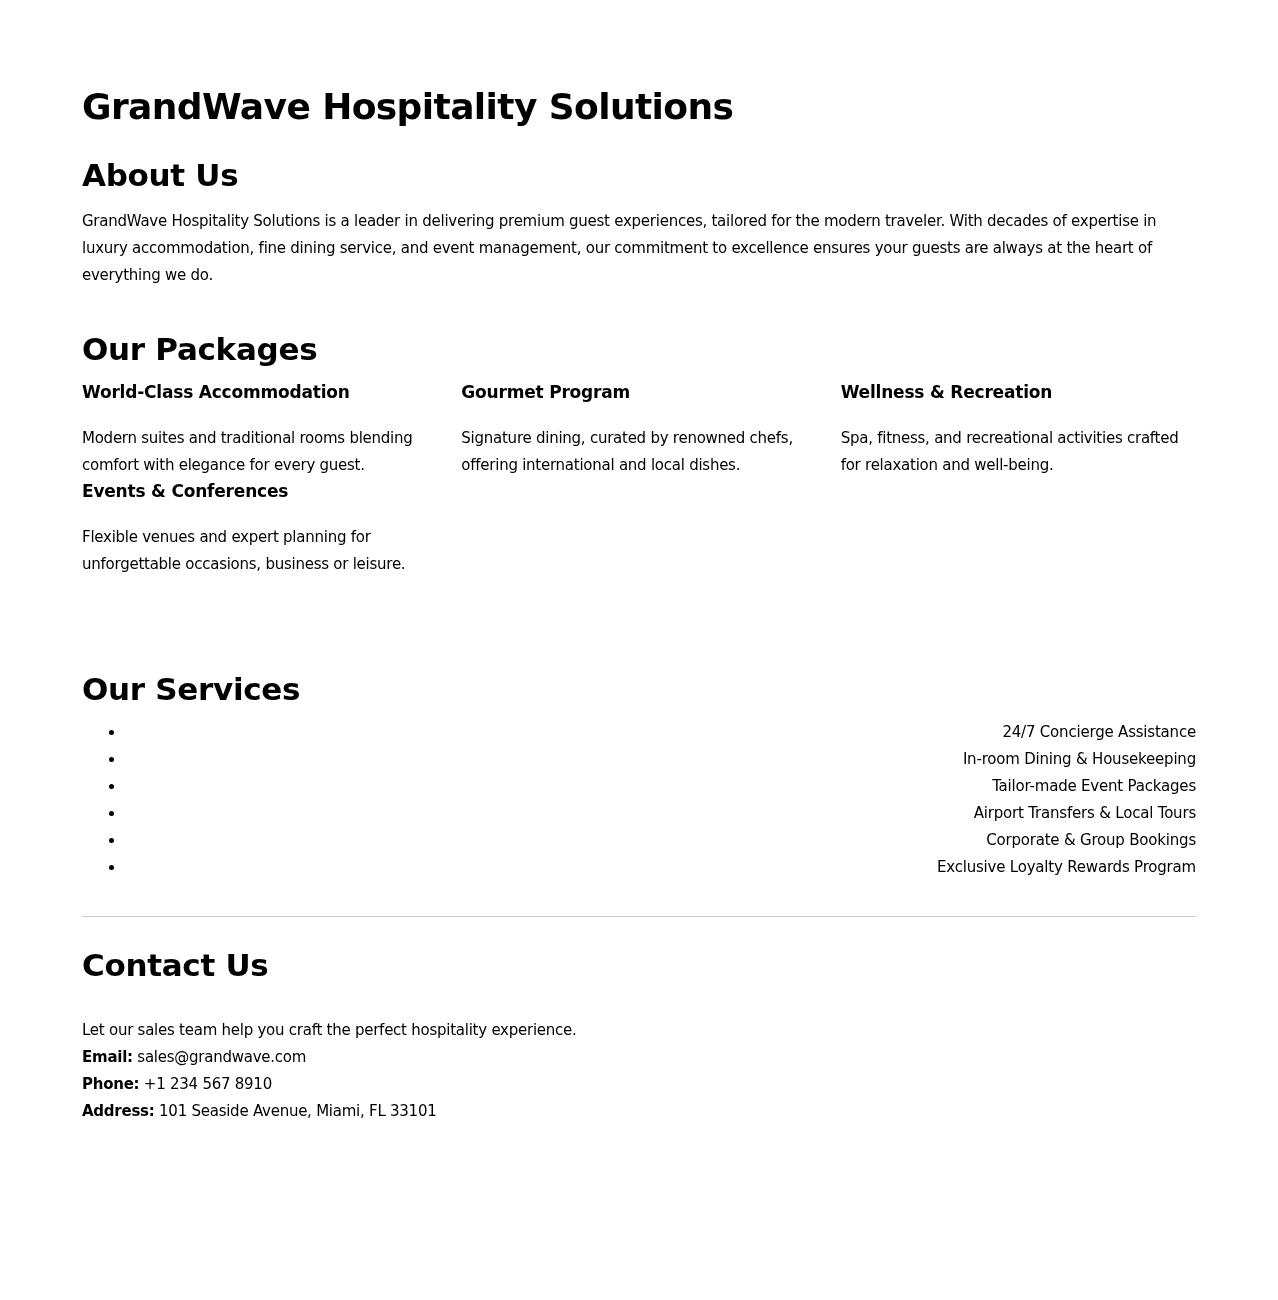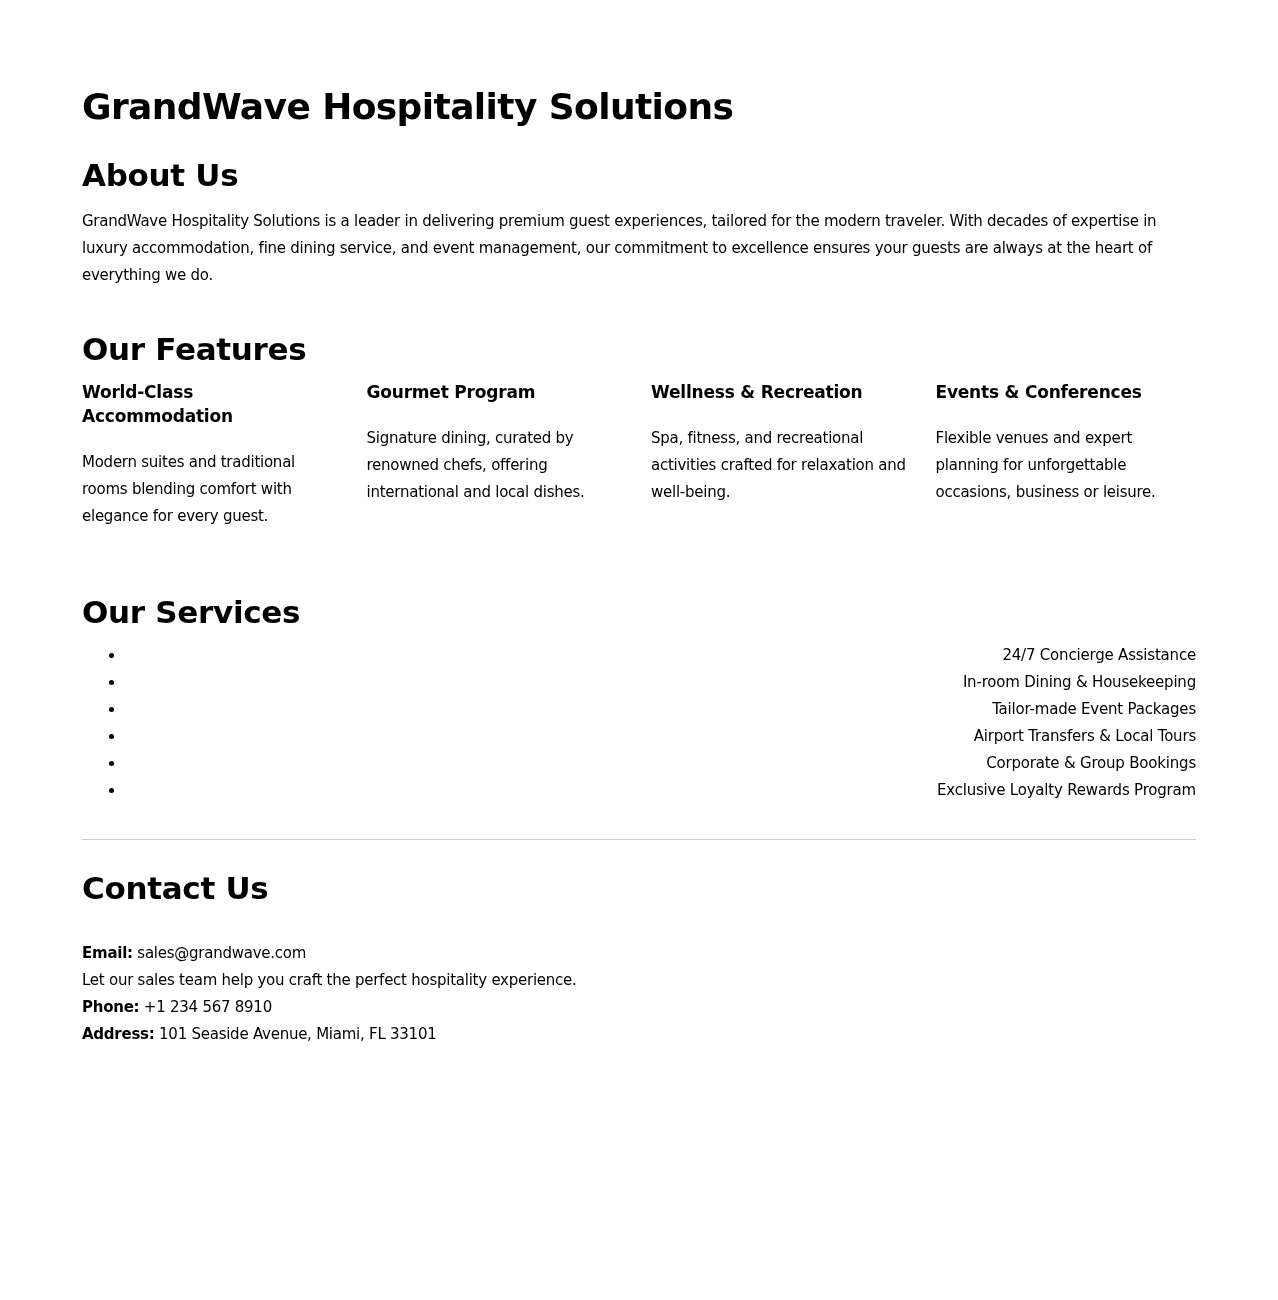--- a/index.html
+++ b/index.html
@@ -43,23 +43,23 @@
       margin: 0;
       font-size: 15px;
       line-height: 27px;
       letter-spacing: -0.25px;
     }
     .about-title { margin-bottom: 17px; }
     .about-text { margin-bottom: 44px; }
     .features-title { margin-bottom: 15px; }
     .features-grid {
       display: grid;
-      grid-template-columns: repeat(4, 1fr);
+      grid-template-columns: repeat(3, 1fr);
       column-gap: 24px;
-      margin-bottom: 66px;
+      margin-bottom: 95px;
     }
     .feature h3 { margin-bottom: 21px; }
     .services-title { margin-bottom: 14px; }
     ul.services {
       margin: 0 0 35px 0;
       padding-left: 43px;
       list-style: disc;
       text-align: right;
     }
     ul.services li {
@@ -85,21 +85,21 @@
 <div class="container">
 
   <h1>GrandWave Hospitality Solutions</h1>
 
   <section>
     <h2 class="about-title">About Us</h2>
     <p class="about-text">GrandWave Hospitality Solutions is a leader in delivering premium guest experiences, tailored for the modern traveler. With decades of expertise in luxury accommodation, fine dining service, and event management, our commitment to excellence ensures your guests are always at the heart of everything we do.</p>
   </section>
 
   <section>
-    <h2 class="features-title">Our Features</h2>
+    <h2 class="features-title">Our Packages</h2>
     <div class="features-grid">
       <div class="feature">
         <h3>World-Class Accommodation</h3>
         <p>Modern suites and traditional rooms blending comfort with elegance for every guest.</p>
       </div>
       <div class="feature">
         <h3>Gourmet Program</h3>
         <p>Signature dining, curated by renowned chefs, offering international and local dishes.</p>
       </div>
       <div class="feature">
@@ -122,25 +122,25 @@
       <li>Airport Transfers &amp; Local Tours</li>
       <li>Corporate &amp; Group Bookings</li>
       <li>Exclusive Loyalty Rewards Program</li>
     </ul>
   </section>
 
   <hr class="divider">
 
   <section class="contact">
     <h2 class="contact-title">Contact Us</h2>
+    <p>Let our sales team help you craft the perfect hospitality experience.</p>
     <p>
       <span class="label">Email:</span>
       <span>sales@grandwave.com</span>
     </p>
-    <p>Let our sales team help you craft the perfect hospitality experience.</p>
     <p>
       <span class="label">Phone:</span>
       <span>+1 234 567 8910</span>
     </p>
     <p>
       <span class="label">Address:</span>
       <span>101 Seaside Avenue, Miami, FL 33101</span>
     </p>
   </section>
 

